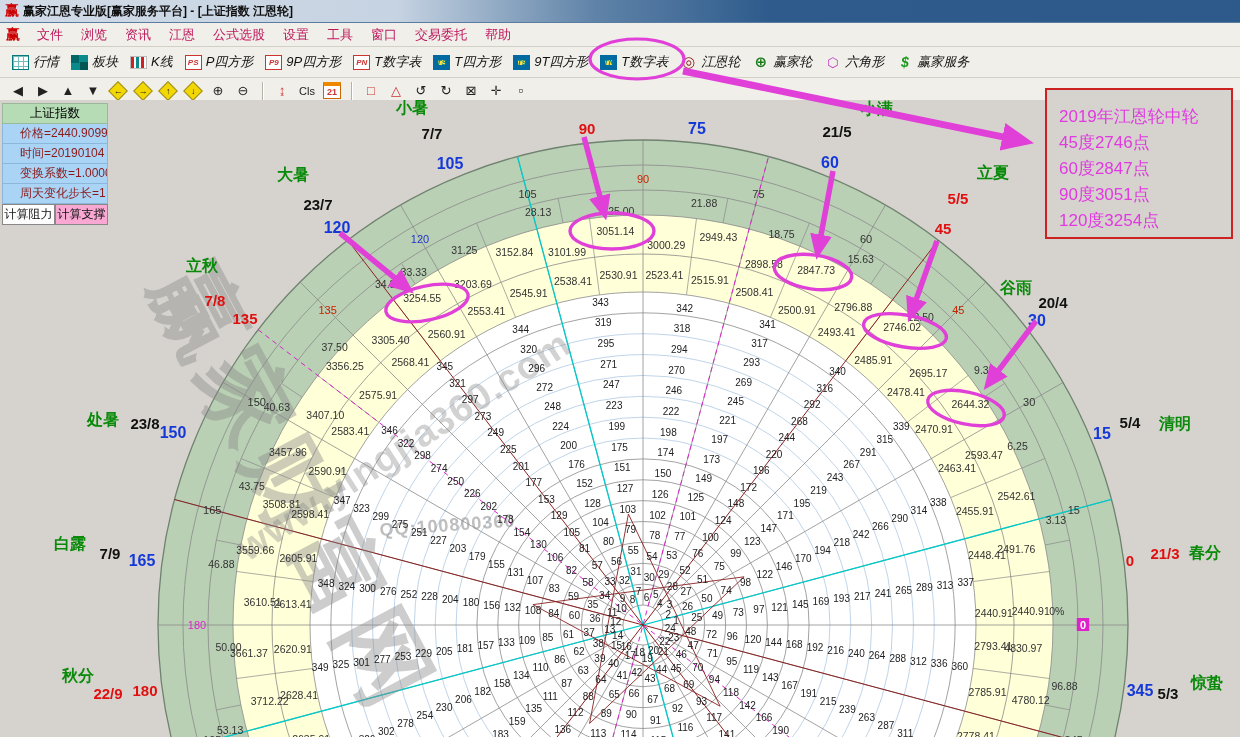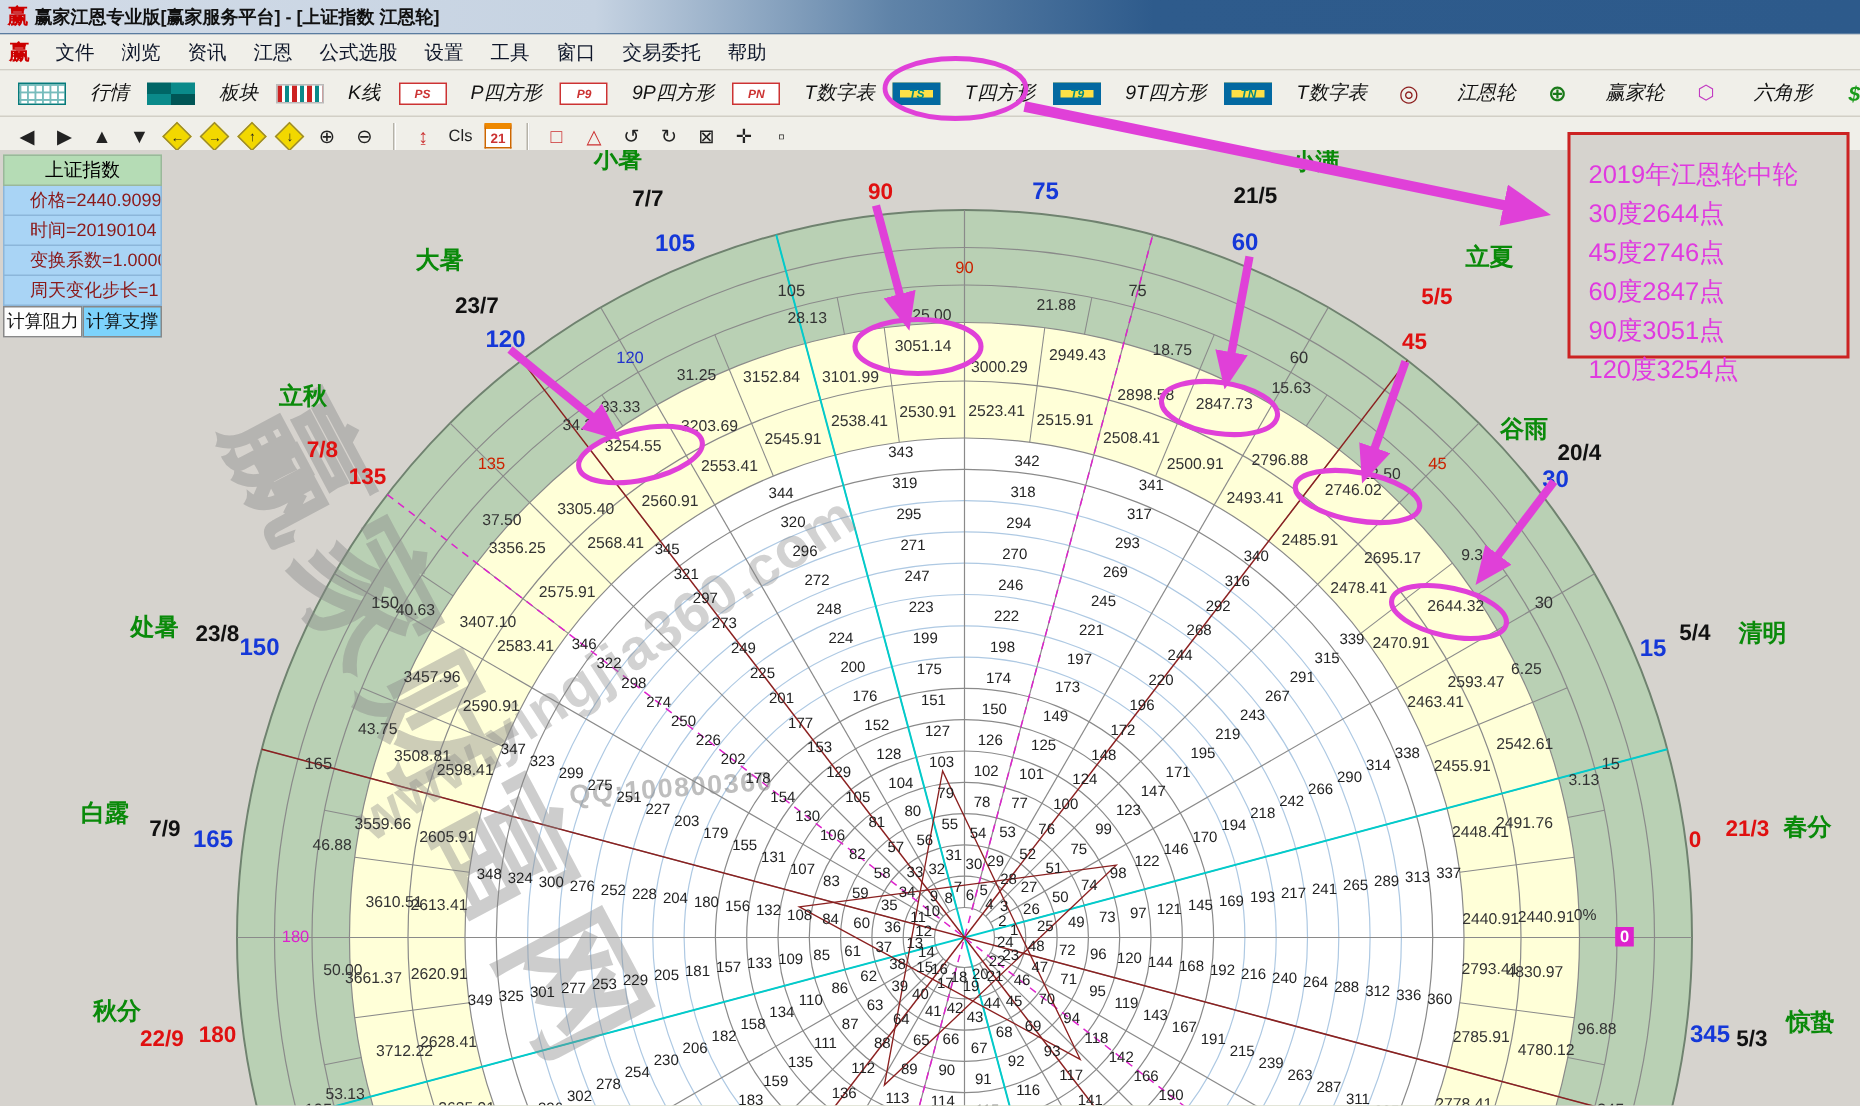--- a/index.html
+++ b/index.html
@@ -6,25 +6,25 @@
   body{width:1240px;height:737px;overflow:hidden;position:relative;
        font-family:"Liberation Sans","DejaVu Sans",sans-serif;background:#d6d3ce;}
   
   #titlebar{height:22px;display:flex;align-items:center;
     background:linear-gradient(90deg,#d2dbe7 0%,#c6d3e2 32%,#5f83a8 48%,#2e5b8c 62%,#2d5a8b 100%);
     border-bottom:1px solid #5a7ca0;}
   #title-logo{color:#c00;font-weight:bold;font-size:14px;margin:0 4px 0 5px;}
   #title-text{font-size:12px;color:#101010;font-weight:bold;white-space:nowrap;}
   #menubar{height:23px;background:#f0efe9;display:flex;align-items:center;border-bottom:1px solid #d2cfc6;}
   .menu-logo{color:#c00;font-weight:bold;font-size:14px;margin:0 8px 0 6px;}
-  .menu-item{font-size:13px;color:#0f172a;padding:2px 9px;cursor:default;}
+  .menu-item{font-size:13px;color:#be185d;padding:2px 9px;cursor:default;}
   #toolbar1{height:30px;background:#f0efe9;display:flex;align-items:center;border-bottom:1px solid #d2cfc6;padding-left:6px;}
   .tb1-item{display:flex;align-items:center;font-size:13px;color:#111;padding:2px 6px;white-space:nowrap;font-style:italic;}
-  .ic{width:32px;height:15px;display:inline-flex;align-items:center;justify-content:center;
-      font-weight:bold;font-size:8px;margin-right:16px;box-sizing:border-box;}
+  .ic{width:17px;height:15px;display:inline-flex;align-items:center;justify-content:center;
+      font-weight:bold;font-size:8px;margin-right:4px;box-sizing:border-box;}
   .ic-grid{border:1px solid #067a7a;background:#fff;
      background-image:linear-gradient(#77bcbc 1px,transparent 1px),linear-gradient(90deg,#77bcbc 1px,transparent 1px);
      background-size:5px 5px;}
   .ic-blocks{background:conic-gradient(#0a8a8a 25%,#055 0 50%,#0a8a8a 0 75%,#066 0);}
   .ic-candles{background:repeating-linear-gradient(90deg,#c22 0 3px,#fff 3px 5px,#0a8a8a 5px 8px,#fff 8px 10px);height:13px;border:1px solid #bbb;}
   .ic-ps,.ic-p9,.ic-pn{border:1px solid #c33;color:#c33;background:#fff;}
   .ic-ts,.ic-t9,.ic-tn{border:5px solid #0369a1;color:#088;background:#fde047;}
   .ic-wheel{color:#8b1a1a;font-size:15px;}
   .ic-bwheel{color:#1a7a1a;font-size:15px;}
   .ic-hex{color:#c23ac2;font-size:13px;}
@@ -40,21 +40,21 @@
   .cal{border:1px solid #c60;background:#fff;color:#c33;font-size:9px;font-weight:bold;padding:1px 3px;border-top:4px solid #e80;}
   
   #chart-area{position:absolute;top:100px;left:0;width:1240px;height:637px;background:#d6d3ce;}
   #wheel{position:absolute;top:0;left:0;}
   #overlay{position:absolute;top:-100px;left:0;width:1240px;height:737px;pointer-events:none;z-index:6;}
   
   #info-panel{position:absolute;top:3px;left:2px;width:106px;z-index:4;font-size:12px;border-radius:30px;}
   #info-title{background:#b5dcb5;border:1px solid #9ab89a;text-align:center;color:#000;padding:1px 0;font-size:12.5px;}
   .info-row{background:#a9d4f5;border:1px solid #8cb6da;border-top:none;color:#8b1a1a;padding:1px 17px;white-space:nowrap;overflow:hidden;}
   #info-buttons{display:flex;}
-  .info-btn{flex:1;text-align:center;border:1px solid #888;background:#7dd3fc;color:#111;padding:1px 0;font-size:12px;}
+  .info-btn{flex:1;text-align:center;border:1px solid #888;background:#f9a8d4;color:#111;padding:1px 0;font-size:12px;}
   .info-btn.lit{background:#fdfdfd;}
   
   #callout{position:absolute;left:1045px;top:-12px;width:188px;height:151px;border:2px solid #cc2222;
            z-index:4;padding:14px 0 0 12px;box-sizing:border-box;background:#d6d3ce;}
   .callout-line{color:#e03ae0;font-size:17px;line-height:26px;white-space:nowrap;}
 </style>
 </head>
 <body>
 
 <div id="titlebar">
@@ -779,21 +779,20 @@
         <div class="info-row">周天变化步长=1</div>
       </div>
     <div id="info-buttons">
         <div class="info-btn lit">计算阻力</div>
         <div class="info-btn">计算支撑</div>
       </div>
   </div>
 
   <div id="callout">
       <div class="callout-line">2019年江恩轮中轮</div>
-      <div class="callout-line">30度2644点</div>
       <div class="callout-line">45度2746点</div>
       <div class="callout-line">60度2847点</div>
       <div class="callout-line">90度3051点</div>
       <div class="callout-line">120度3254点</div>
     </div>
 
   <svg id="overlay">
       <defs>
         <marker id="ah" markerWidth="4.6" markerHeight="4" refX="3" refY="2" orient="auto">
           <path d="M0,0 L4.6,2 L0,4 Z" fill="#e040d8"></path>

